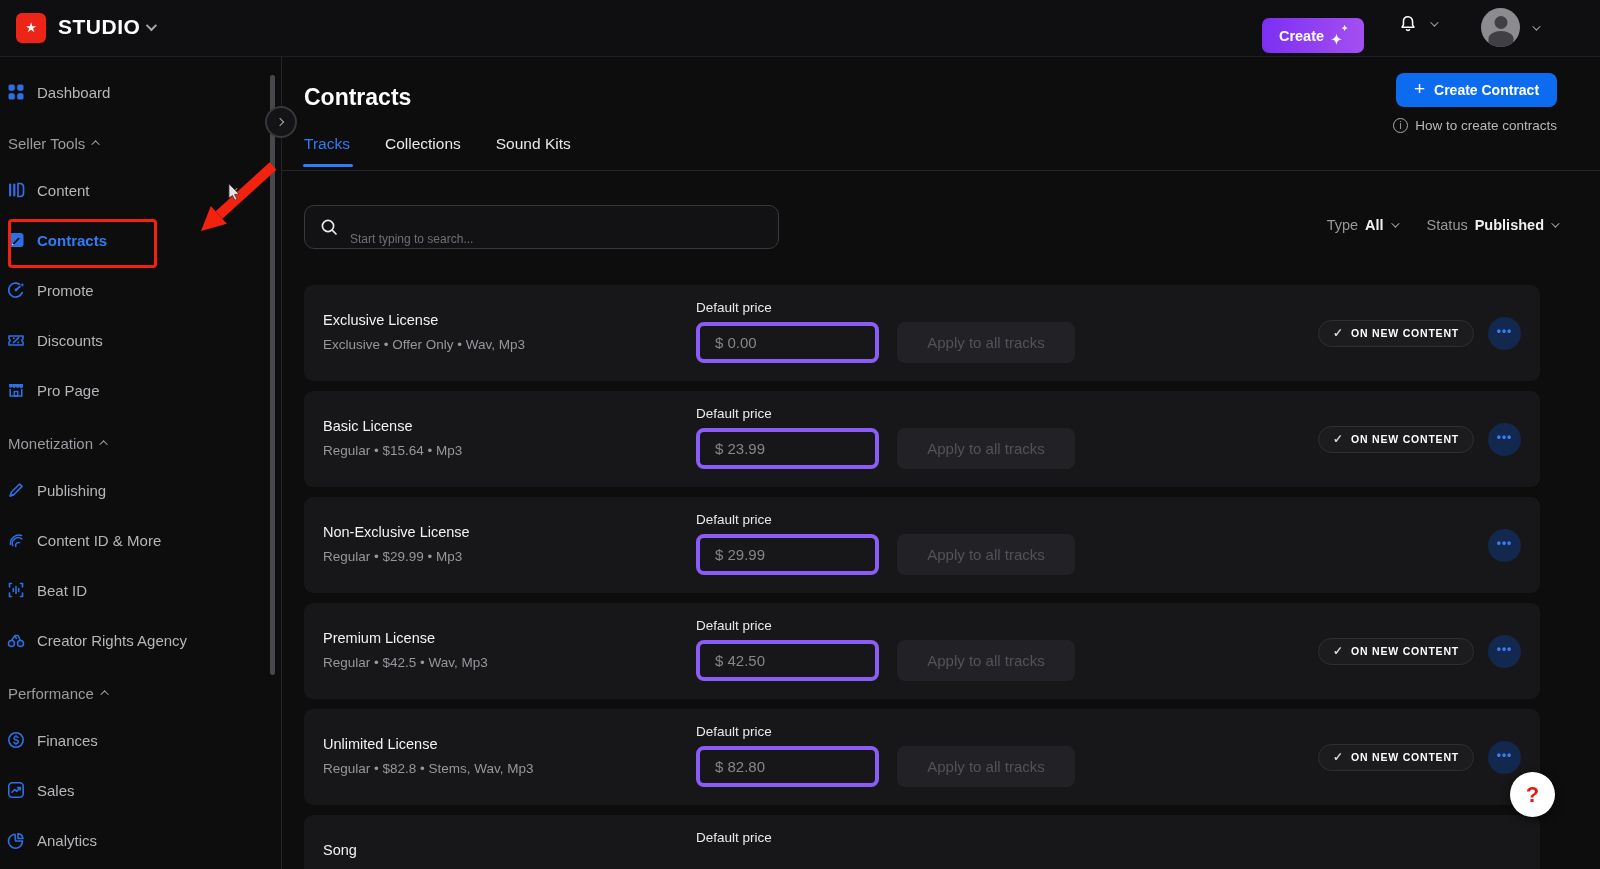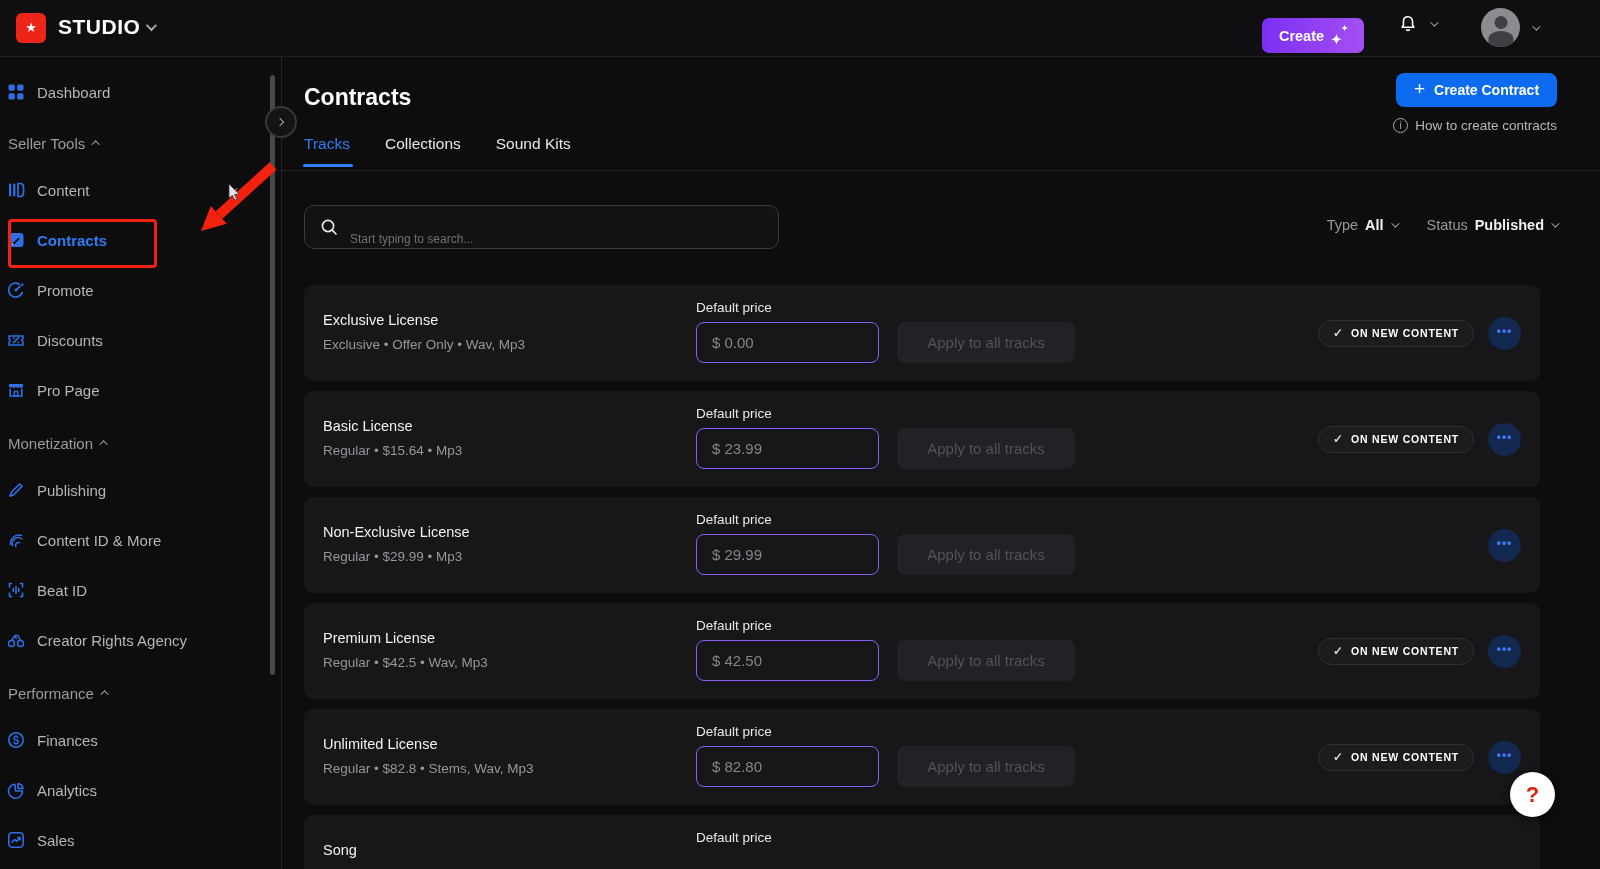--- a/index.html
+++ b/index.html
@@ -75,21 +75,21 @@
   .filters { position:absolute; top:160px; right:43px; display:flex; gap:30px;justify-content:center; }
   .filter { display:flex; align-items:center; gap:7px; cursor:pointer; font-size:14.5px; }
   .f-label { color:#98989c; }
   .f-value { color:#f0f0f2; font-weight:bold; }
 
   .rows { position:absolute; left:22px; top:228px; width:1236px; display:flex; flex-direction:column; gap:10px; }
   .card { position:relative; height:96px; background:#17171a; border-radius:9px; }
   .c-name { position:absolute; left:19px; top:27px; font-size:14.5px; color:#f2f2f4; font-weight:500; }
   .c-details { position:absolute; left:19px; top:52px; font-size:13.5px; color:#96969b; }
   .price-label { position:absolute; left:392px; top:15px; font-size:13.5px; color:#e9e9ec; font-weight:500; }
-  .price-input { position:absolute; left:392px; top:37px; width:183px; height:41px; background:transparent; border:1px solid #8b5cf6;
+  .price-input { position:absolute; left:392px; top:37px; width:183px; height:41px; background:transparent; border:4px solid #8b5cf6;
     border-radius:8px; padding:0 15px; color:#85858a; font-size:15px; font-family:"Liberation Sans",sans-serif; outline:none; }
   .price-input::placeholder { color:#85858a; }
   .apply-btn { position:absolute; left:593px; top:37px; width:178px; height:41px; background:#222226; border:none; border-radius:8px;
     color:#525258; font-size:15px; cursor:pointer; font-family:"Liberation Sans",sans-serif; }
   .card-right { position:absolute; right:19px; top:0; height:100%; display:flex; align-items:center; gap:14px; }
   .badge { display:flex; align-items:center; gap:8px; height:27px; padding:0 14px; background:#1c1c1f; border:1px solid #303034;
     border-radius:14px; font-size:10.5px; font-weight:bold; letter-spacing:.8px; color:#fff; white-space:nowrap; }
   .badge .check { color:#d4d4d8; font-size:12px; letter-spacing:0; }
   .dots-btn { width:33px; height:33px; border-radius:50%; background:#12284e; border:none; color:#3d7bf2; cursor:pointer;
     font-size:12px; font-weight:bold; letter-spacing:1px; display:flex; align-items:center; justify-content:center; padding-bottom:4px; }
@@ -252,33 +252,33 @@
       <svg class="icon20" viewBox="0 0 20 20">
         <circle cx="10" cy="10" r="7.2" fill="none" stroke="#2e6fe6" stroke-width="1.6"></circle>
         <text x="10" y="13.6" text-anchor="middle" font-size="10" font-weight="bold" fill="#2e6fe6" font-family="Liberation Sans, sans-serif">S</text>
         <path d="M10 4.8 V6 M10 14 V15.2" stroke="#2e6fe6" stroke-width="1.3"></path>
       </svg>
       <span class="lbl">Finances</span>
     </div>
 
     <div class="side-item">
       <svg class="icon20" viewBox="0 0 20 20">
-        <path d="M9 4.2 A7 7 0 1 0 16.5 11 H9.5 Z" fill="none" stroke="#2e6fe6" stroke-width="1.6" stroke-linejoin="round"></path>
-        <path d="M12 3.5 A6 6 0 0 1 17 8.5 L12 8.5 Z" fill="none" stroke="#2e6fe6" stroke-width="1.6" stroke-linejoin="round"></path>
-      </svg>
-      <span class="lbl">Analytics</span>
-    </div>
-
-    <div class="side-item">
-      <svg class="icon20" viewBox="0 0 20 20">
         <rect x="2.8" y="2.8" width="14.4" height="14.4" rx="3.4" fill="none" stroke="#2e6fe6" stroke-width="1.6"></rect>
         <path d="M6 12.3 L8.8 9.5 L10.8 11.3 L14 7.8" fill="none" stroke="#2e6fe6" stroke-width="1.6" stroke-linecap="round" stroke-linejoin="round"></path>
         <path d="M11.7 7.6 H14.1 V10" fill="none" stroke="#2e6fe6" stroke-width="1.6" stroke-linecap="round"></path>
       </svg>
       <span class="lbl">Sales</span>
+    </div>
+
+    <div class="side-item">
+      <svg class="icon20" viewBox="0 0 20 20">
+        <path d="M9 4.2 A7 7 0 1 0 16.5 11 H9.5 Z" fill="none" stroke="#2e6fe6" stroke-width="1.6" stroke-linejoin="round"></path>
+        <path d="M12 3.5 A6 6 0 0 1 17 8.5 L12 8.5 Z" fill="none" stroke="#2e6fe6" stroke-width="1.6" stroke-linejoin="round"></path>
+      </svg>
+      <span class="lbl">Analytics</span>
     </div>
   </nav>
 
   <div class="side-divider"></div>
   <div class="scroll-thumb"></div>
   <div class="collapse-btn">
     <span class="chev right small" style="margin-left:-3px;"></span>
   </div>
 
   <div class="red-box"></div>

